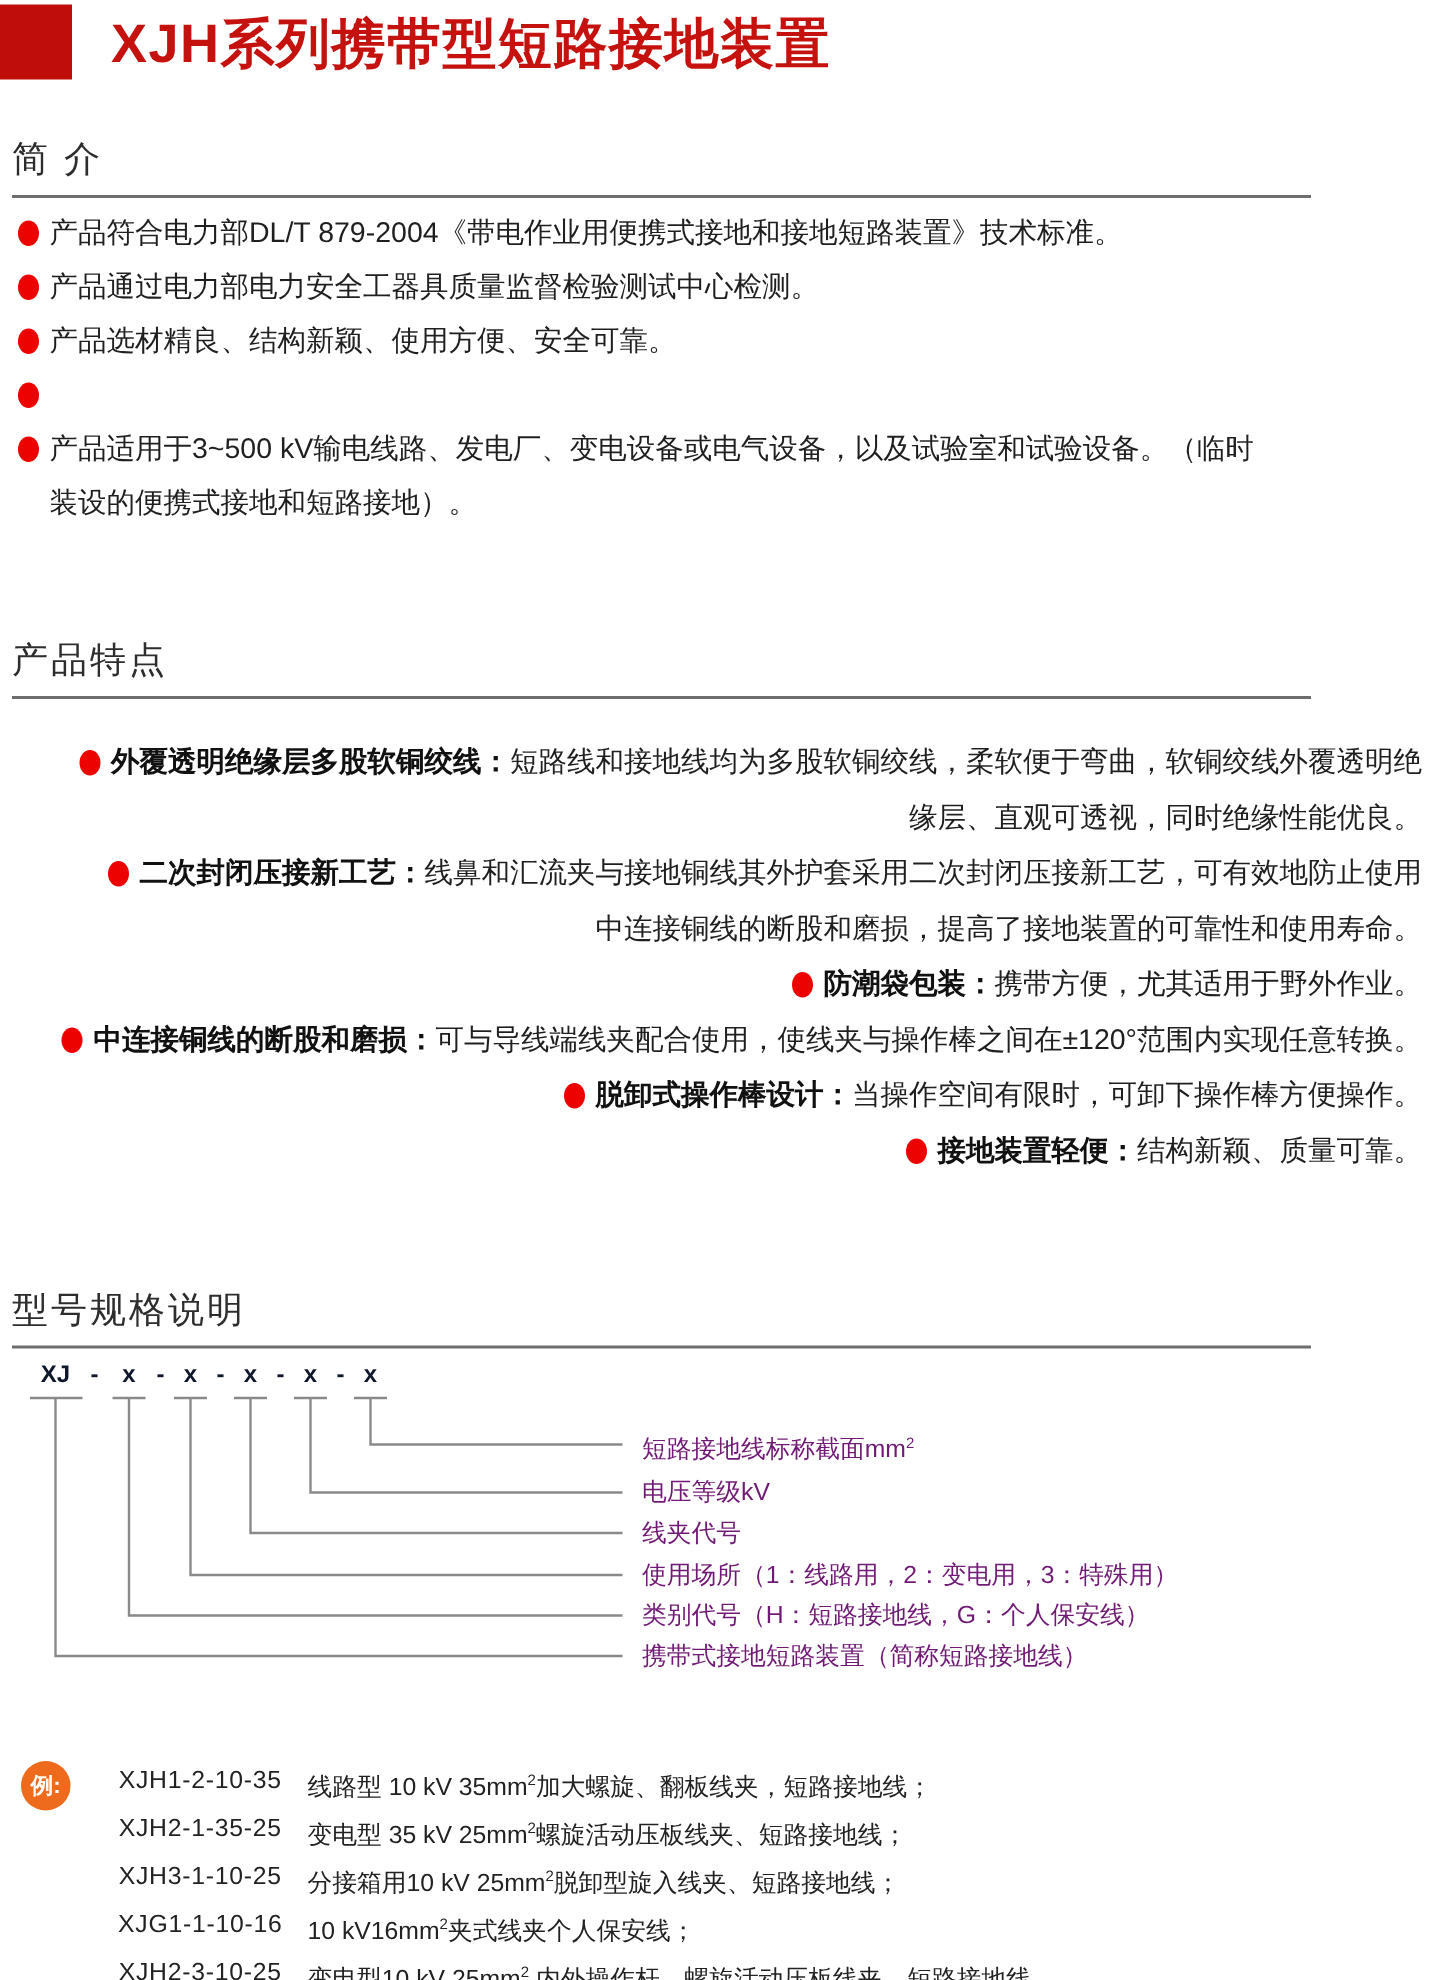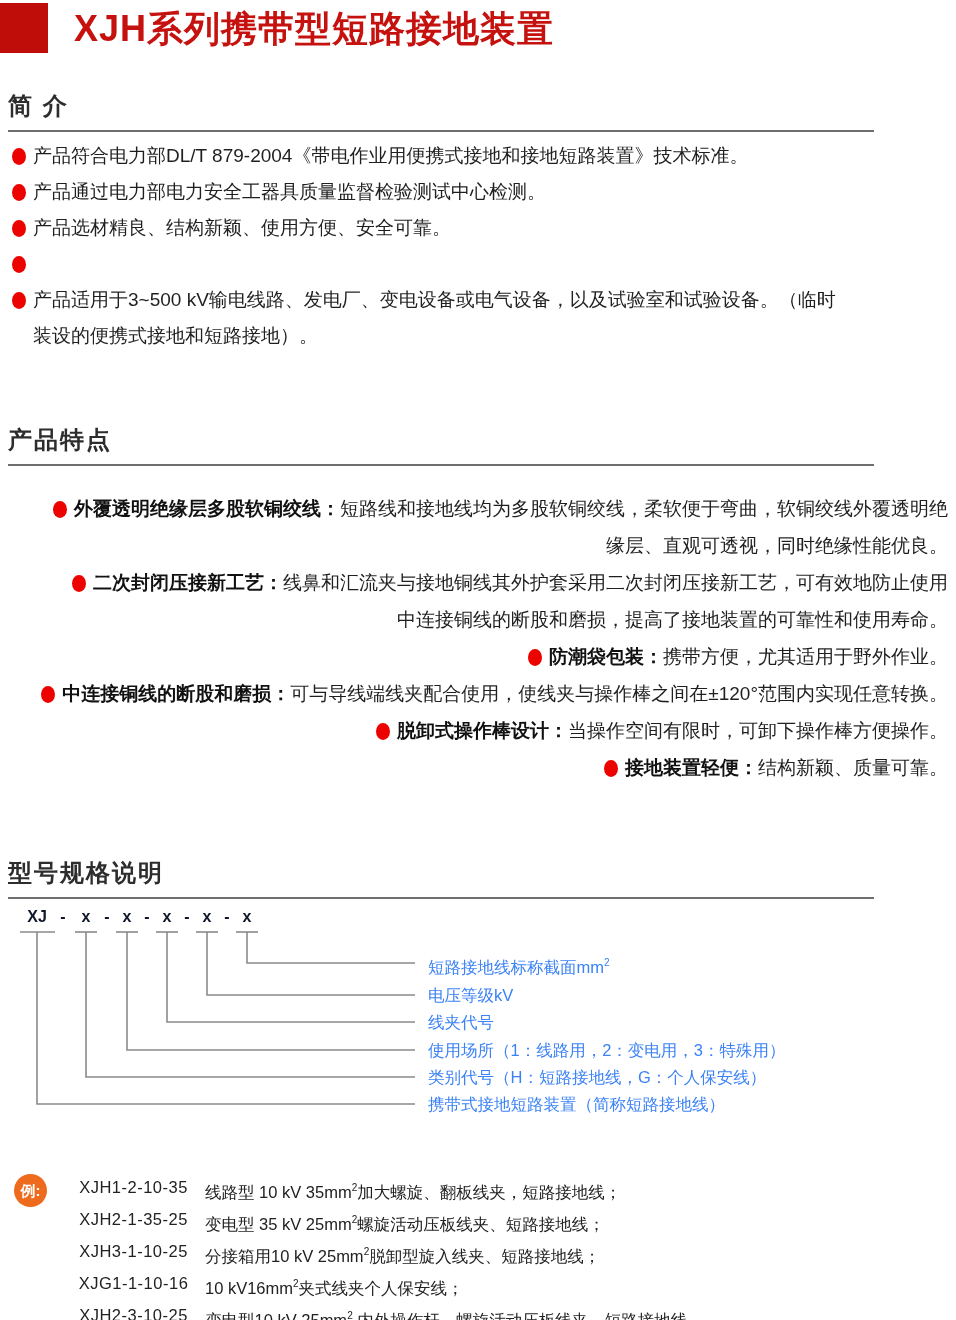--- a/index.html
+++ b/index.html
@@ -14,21 +14,21 @@
   .brand-square{position:absolute;left:0;top:3px;width:48px;height:50px;background:#bf0e0a;}
   .page-title{
     position:absolute;left:74px;top:8px;
     font-size:36px;line-height:42px;font-weight:800;color:#c5120e;
     letter-spacing:1px;white-space:nowrap;
   }
 
   
   .sec-head{
     position:absolute;left:8px;width:866px;
-    font-size:24px;font-weight:bold;color:#2d2d2d;
+    font-size:24px;font-weight:normal;color:#2d2d2d;
     letter-spacing:2px;
     padding-bottom:8px;border-bottom:2px solid #6e6e6e;
   }
   #intro-head{top:90px;}
   #features-head{top:424px;}
   #model-head{top:857px;}
 
   
   .blist{position:absolute;left:12px;width:936px;}
   #intro-list{top:138px;}
@@ -43,21 +43,21 @@
   .lead{font-weight:bold;color:#111;}
 
   
   .code-seg,.code-dash{
     position:absolute;top:904px;transform:translateX(-50%);
     font-size:16px;font-weight:600;color:#0f172a;line-height:26px;
   }
   .diagram-svg{position:absolute;left:0;top:930px;}
   .spec-label{
     position:absolute;left:428px;height:22px;line-height:22px;
-    font-size:16.5px;color:#3b82f6;white-space:nowrap;
+    font-size:16.5px;color:#701a75;white-space:nowrap;
   }
   .spec-label sup,.ex-desc sup{font-size:10px;}
 
   
   .example-badge{
     position:absolute;left:14px;top:1174px;width:33px;height:33px;
     border-radius:50%;background:#ee6a1c;color:#fff;
     font-size:15px;line-height:33px;text-align:center;font-weight:bold;
   }
   .ex-rows{position:absolute;left:62px;top:1174px;width:890px;}

